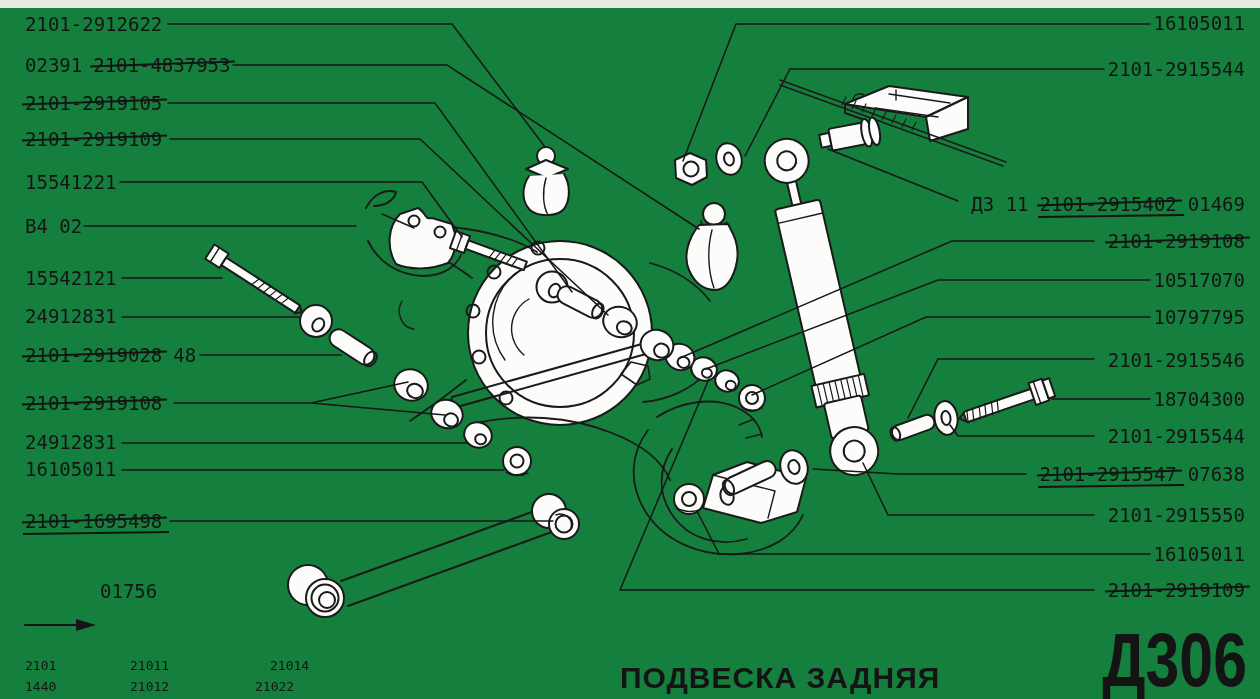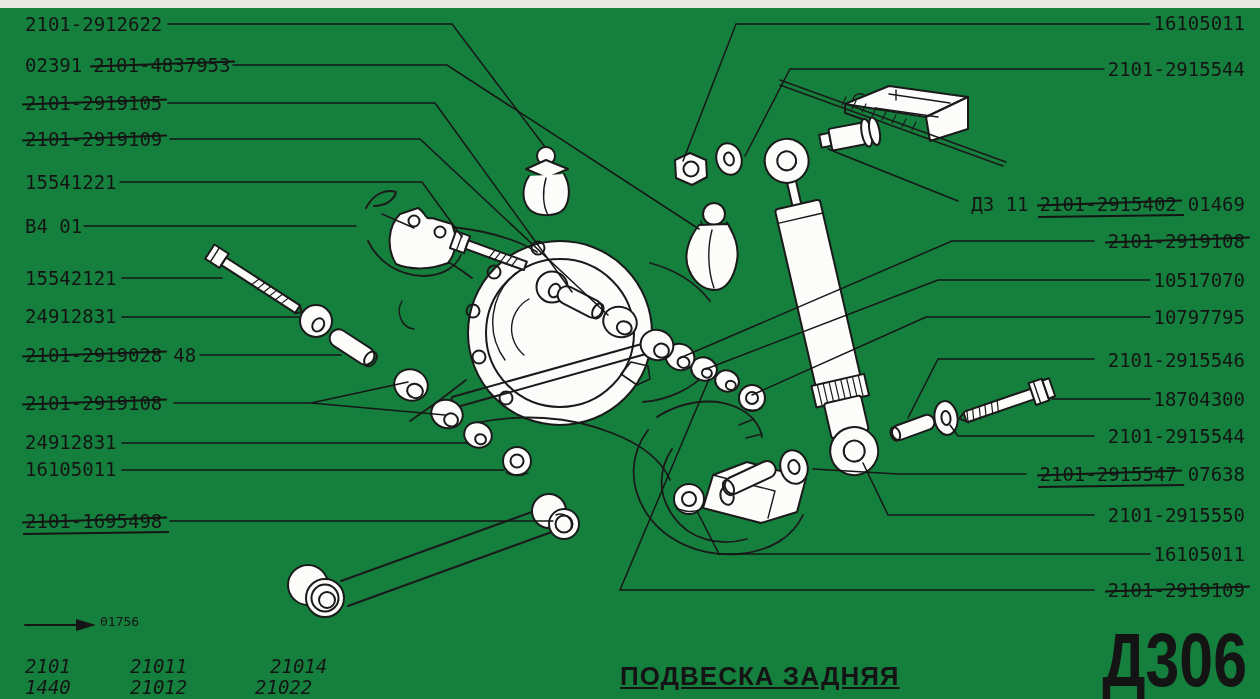--- a/index.html
+++ b/index.html
@@ -18,30 +18,30 @@
     content:"";position:absolute;left:-3px;right:-5px;top:9px;
     border-top:2.4px solid #141414;transform:rotate(-2deg);
   }
   .uline::before{
     content:"";position:absolute;left:-2px;right:-7px;bottom:-2px;
     border-top:2px solid #141414;transform:rotate(-0.7deg);
   }
   .title{
     position:absolute;left:620px;top:653px;
     font-family:"Liberation Sans",sans-serif;font-weight:bold;
-    font-size:26px;letter-spacing:1px;text-decoration:underline;
+    font-size:30px;letter-spacing:1px;
   }
   .pagecode{
     position:absolute;right:13px;top:612px;
     font-family:"Liberation Sans",sans-serif;font-weight:bold;
     font-size:76px;line-height:80px;
     transform:scaleX(.8);transform-origin:100% 100%;
   }
-  .refnum{position:absolute;left:100px;top:606px;font-size:13px;}
-  .mdl{position:absolute;font-size:19px;line-height:20px;font-style:italic;}
+  .refnum{position:absolute;left:100px;top:572px;font-size:19px;}
+  .mdl{position:absolute;font-size:13px;line-height:20px;}
 </style>
 </head>
 <body>
 
 <div class="stage">
 
 <svg width="1260" height="699" viewBox="0 0 1260 699">
 
   <g stroke="#1a1a1a" fill="none" stroke-width="2" stroke-linejoin="round" stroke-linecap="round">
 
@@ -300,21 +300,21 @@
       <path d="M76,611 L96,617 L76,623 Z" fill="#161616" stroke="none"></path>
     </g>
   </g>
 </svg>
 
 <div class="lbl" style="left:25px;top:5px"><span class="tok">2101-2912622</span></div>
 <div class="lbl" style="left:25px;top:46px"><span class="tok">02391</span><span class="tok struck">2101-4837953</span></div>
 <div class="lbl" style="left:25px;top:84px"><span class="tok struck">2101-2919105</span></div>
 <div class="lbl" style="left:25px;top:120px"><span class="tok struck">2101-2919109</span></div>
 <div class="lbl" style="left:25px;top:163px"><span class="tok">15541221</span></div>
-<div class="lbl" style="left:25px;top:207px"><span class="tok">В4 01</span></div>
+<div class="lbl" style="left:25px;top:207px"><span class="tok">В4 02</span></div>
 <div class="lbl" style="left:25px;top:259px"><span class="tok">15542121</span></div>
 <div class="lbl" style="left:25px;top:297px"><span class="tok">24912831</span></div>
 <div class="lbl" style="left:25px;top:336px"><span class="tok struck">2101-2919028</span><span class="tok">48</span></div>
 <div class="lbl" style="left:25px;top:384px"><span class="tok struck">2101-2919108</span></div>
 <div class="lbl" style="left:25px;top:423px"><span class="tok">24912831</span></div>
 <div class="lbl" style="left:25px;top:450px"><span class="tok">16105011</span></div>
 <div class="lbl" style="left:25px;top:502px"><span class="tok struck uline">2101-1695498</span></div>
 
 <div class="lbl lbl-r" style="top:4px"><span class="tok">16105011</span></div>
 <div class="lbl lbl-r" style="top:50px"><span class="tok">2101-2915544</span></div>

